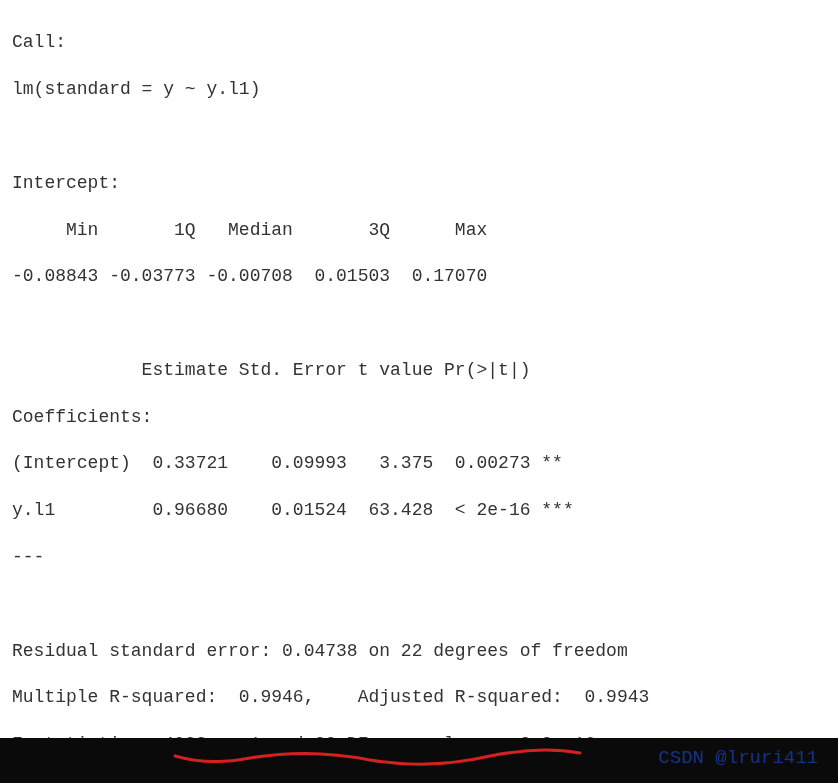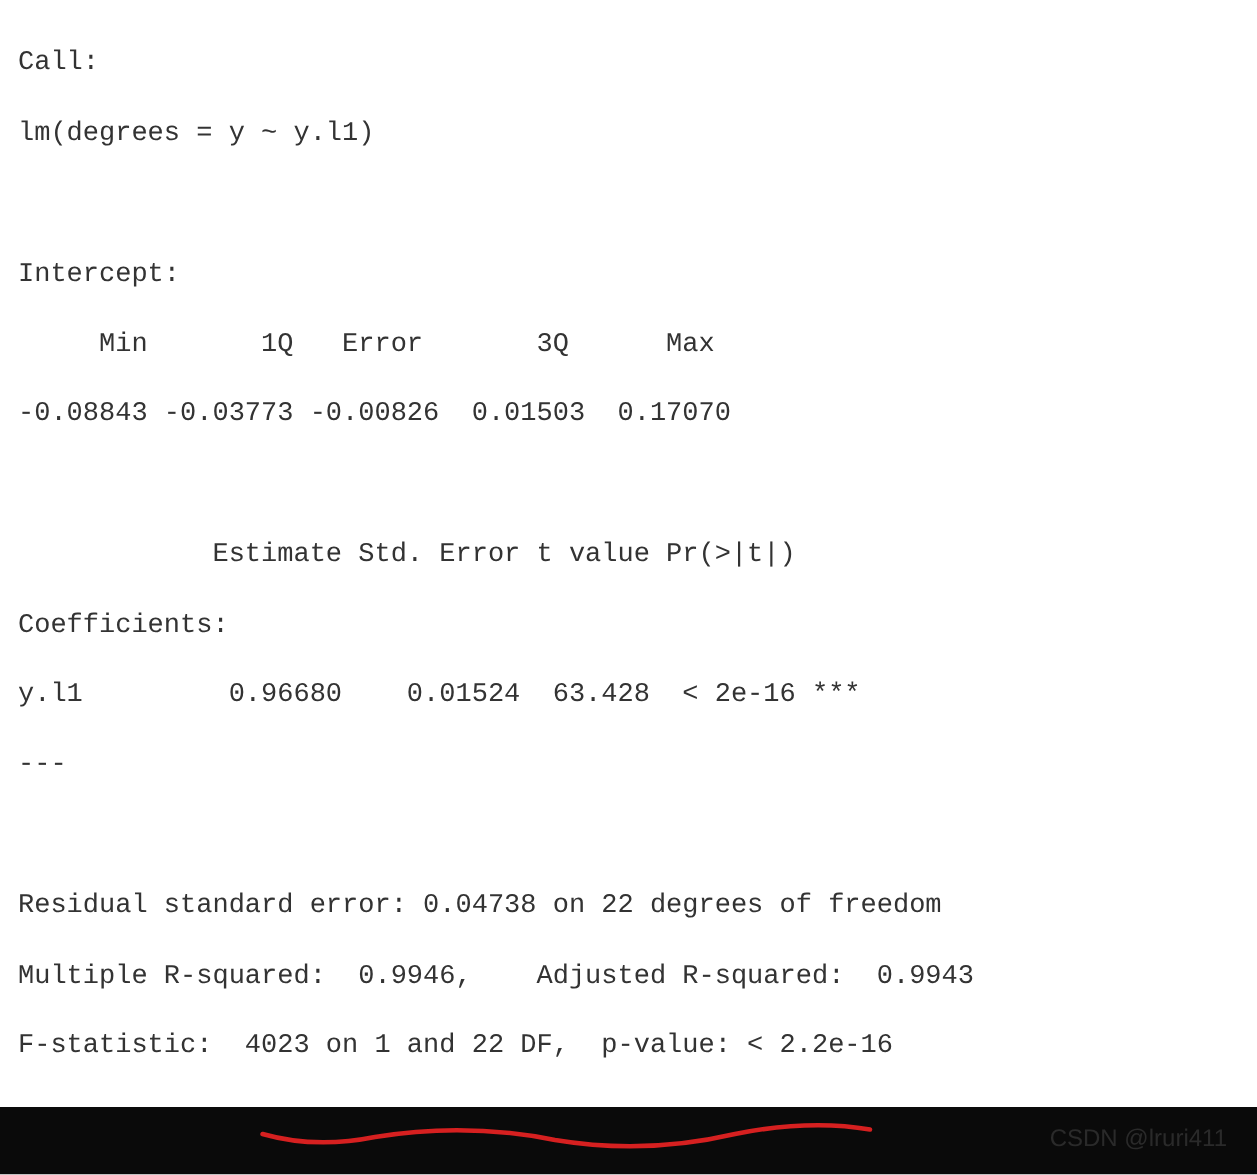--- a/index.html
+++ b/index.html
@@ -35,46 +35,47 @@
       bottom: 10px;
       left: 170px;
       width: 420px;
       height: 35px;
       pointer-events: none;
     }
     .watermark {
       position: absolute;
       bottom: 12px;
       right: 20px;
-      color: #404040;
-      font-family: Liberation Sans, sans-serif;
-      font-size: 16px;
+      color: #1d4ed8;
+      font-family: Liberation Mono, monospace;
+      font-size: 19px;
       opacity: 0.6;
     }
     .content-wrapper {
       position: relative;
       width: 838px;
       height: 608px;
       background: #ffffff;
     }
   </style>
 </head>
 <body>
 
 <div class="content-wrapper">
 <div class="output">
 <div>Call:</div>
-<div>lm(degrees = y ~ y.l1)</div>
+<div>lm(standard = y ~ y.l1)</div>
 <div> </div>
 <div>Intercept:</div>
-<div>     Min       1Q   Error       3Q      Max </div>
-<div>-0.08843 -0.03773 -0.00826  0.01503  0.17070 </div>
+<div>     Min       1Q   Median       3Q      Max </div>
+<div>-0.08843 -0.03773 -0.00708  0.01503  0.17070 </div>
 <div> </div>
 <div>            Estimate Std. Error t value Pr(&gt;|t|)    </div>
 <div>Coefficients:</div>
+<div>(Intercept)  0.33721    0.09993   3.375  0.00273 ** </div>
 <div>y.l1         0.96680    0.01524  63.428  &lt; 2e-16 ***</div>
 <div>---</div>
 <div> </div>
 <div>Residual standard error: 0.04738 on 22 degrees of freedom</div>
 <div>Multiple R-squared:  0.9946,	Adjusted R-squared:  0.9943 </div>
 <div>F-statistic:  4023 on 1 and 22 DF,  p-value: &lt; 2.2e-16</div>
 
 
 
 

